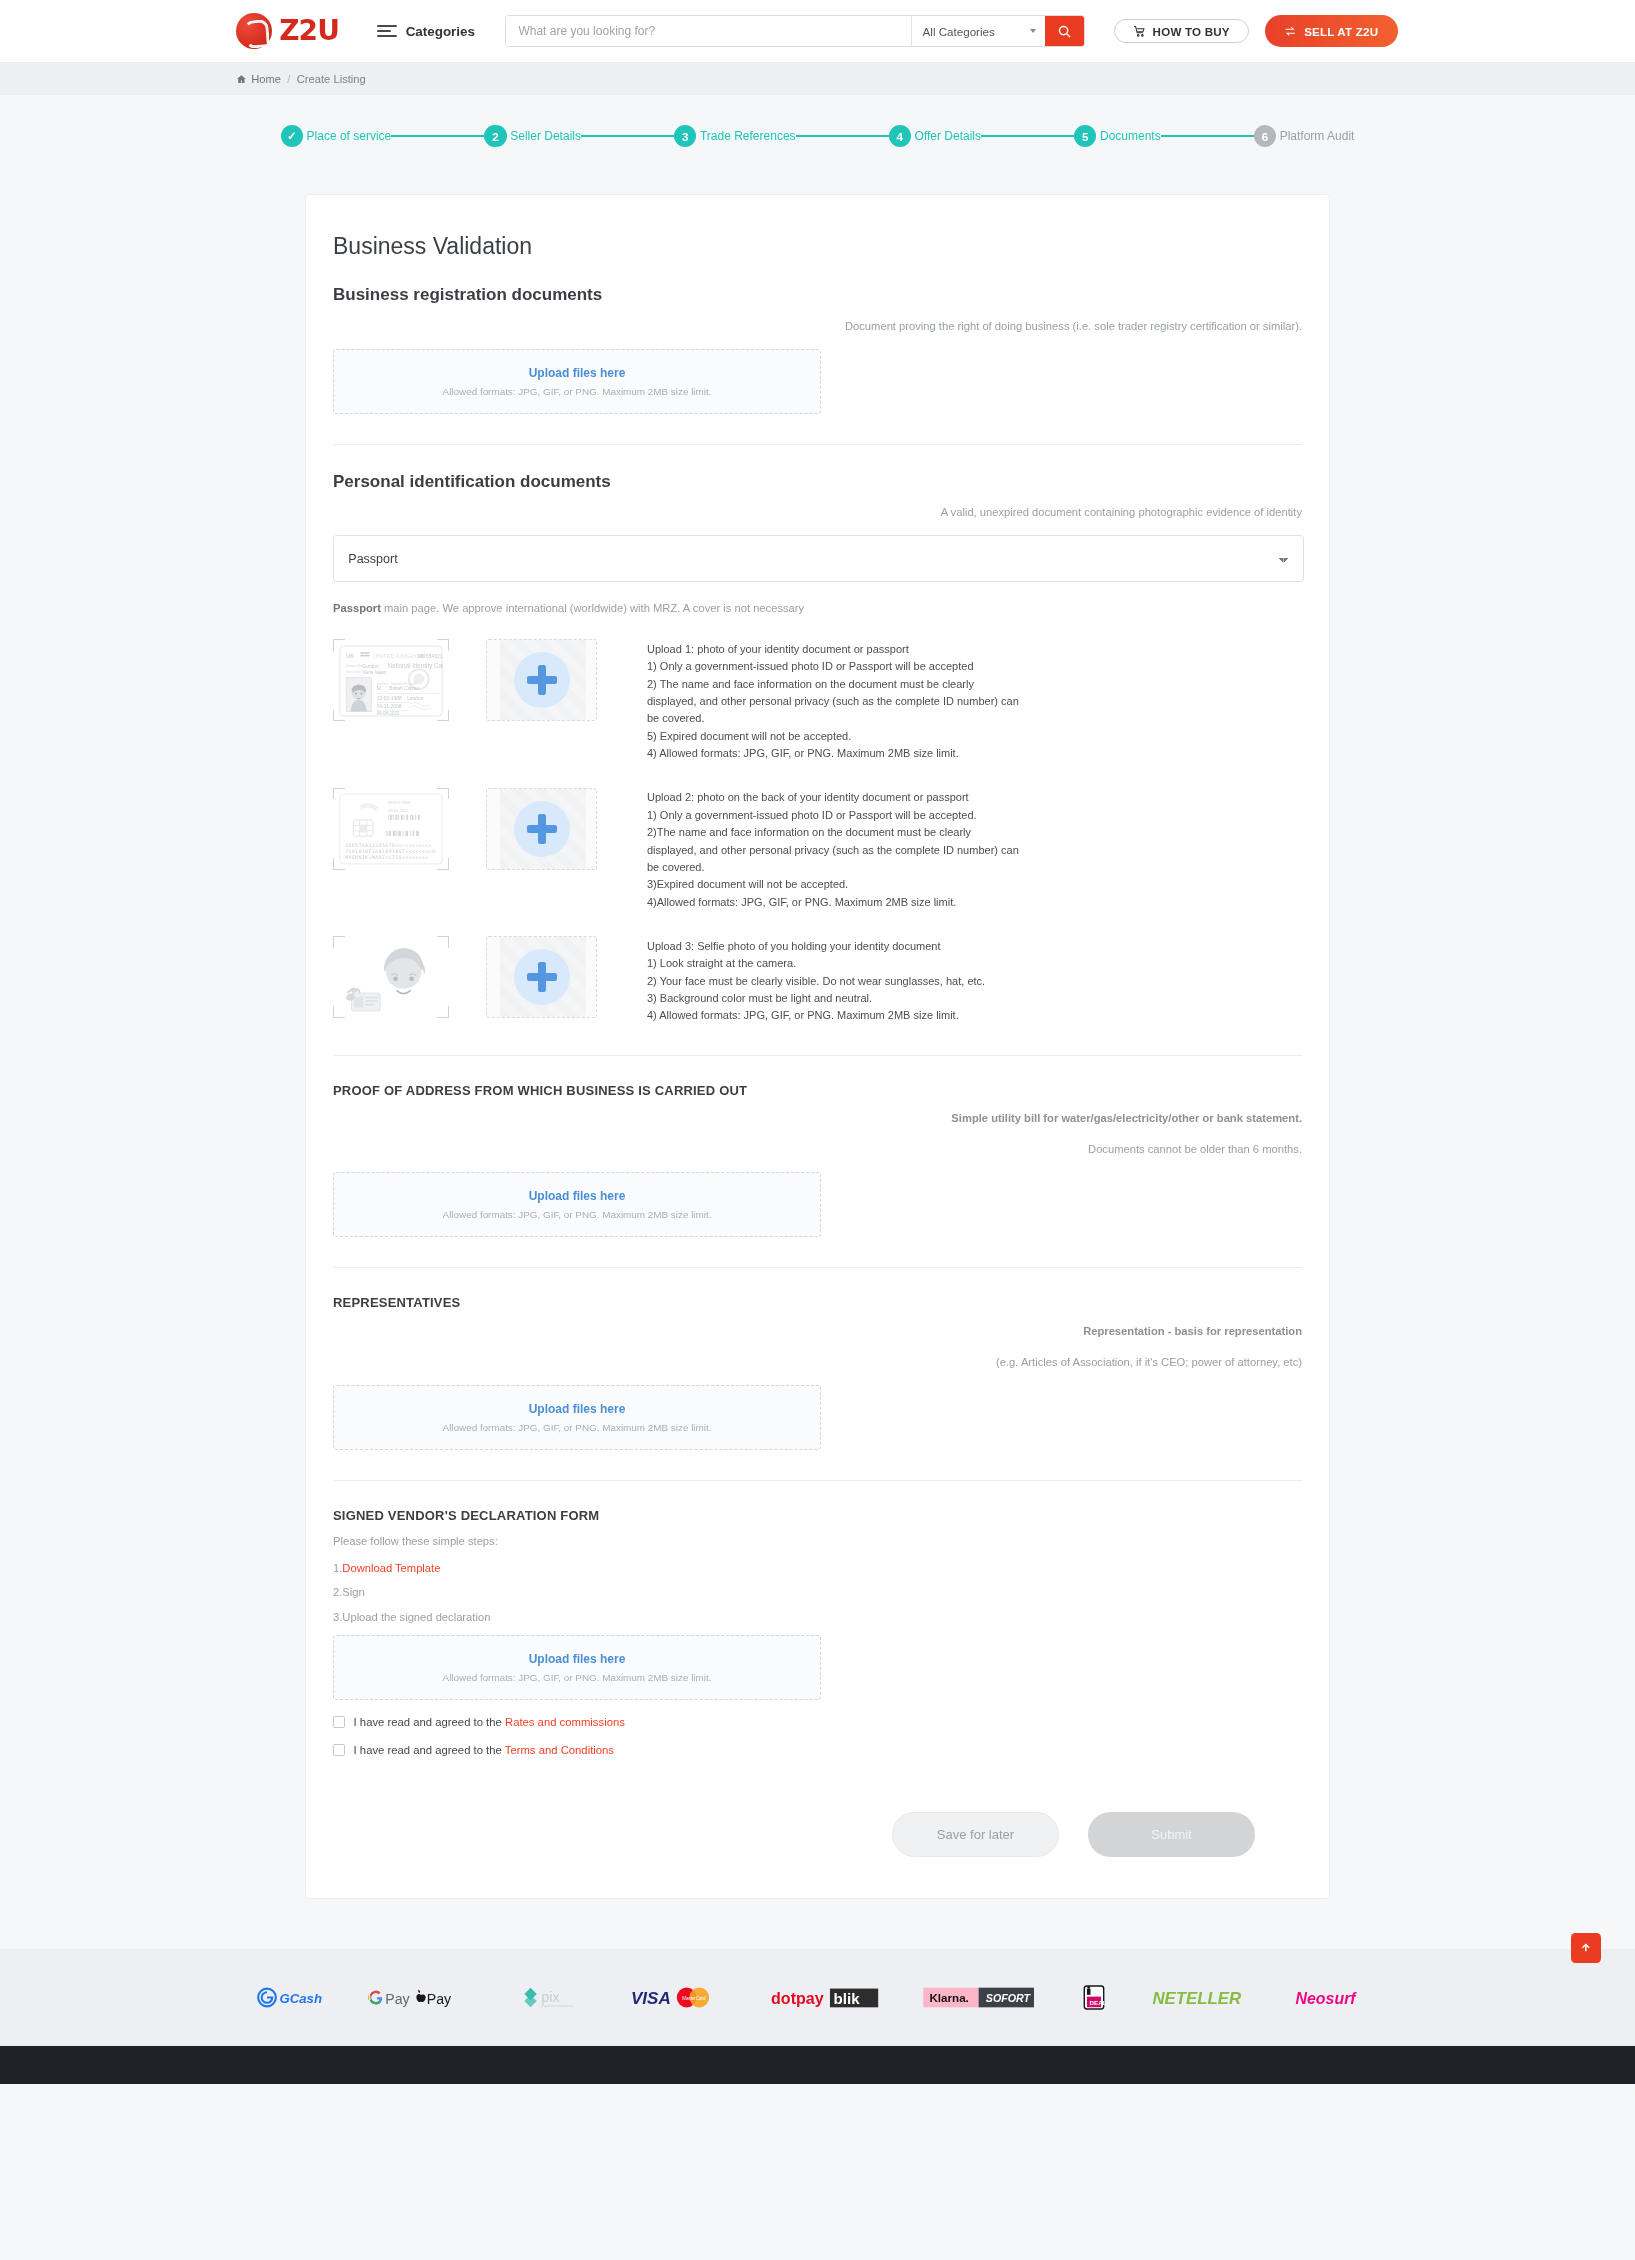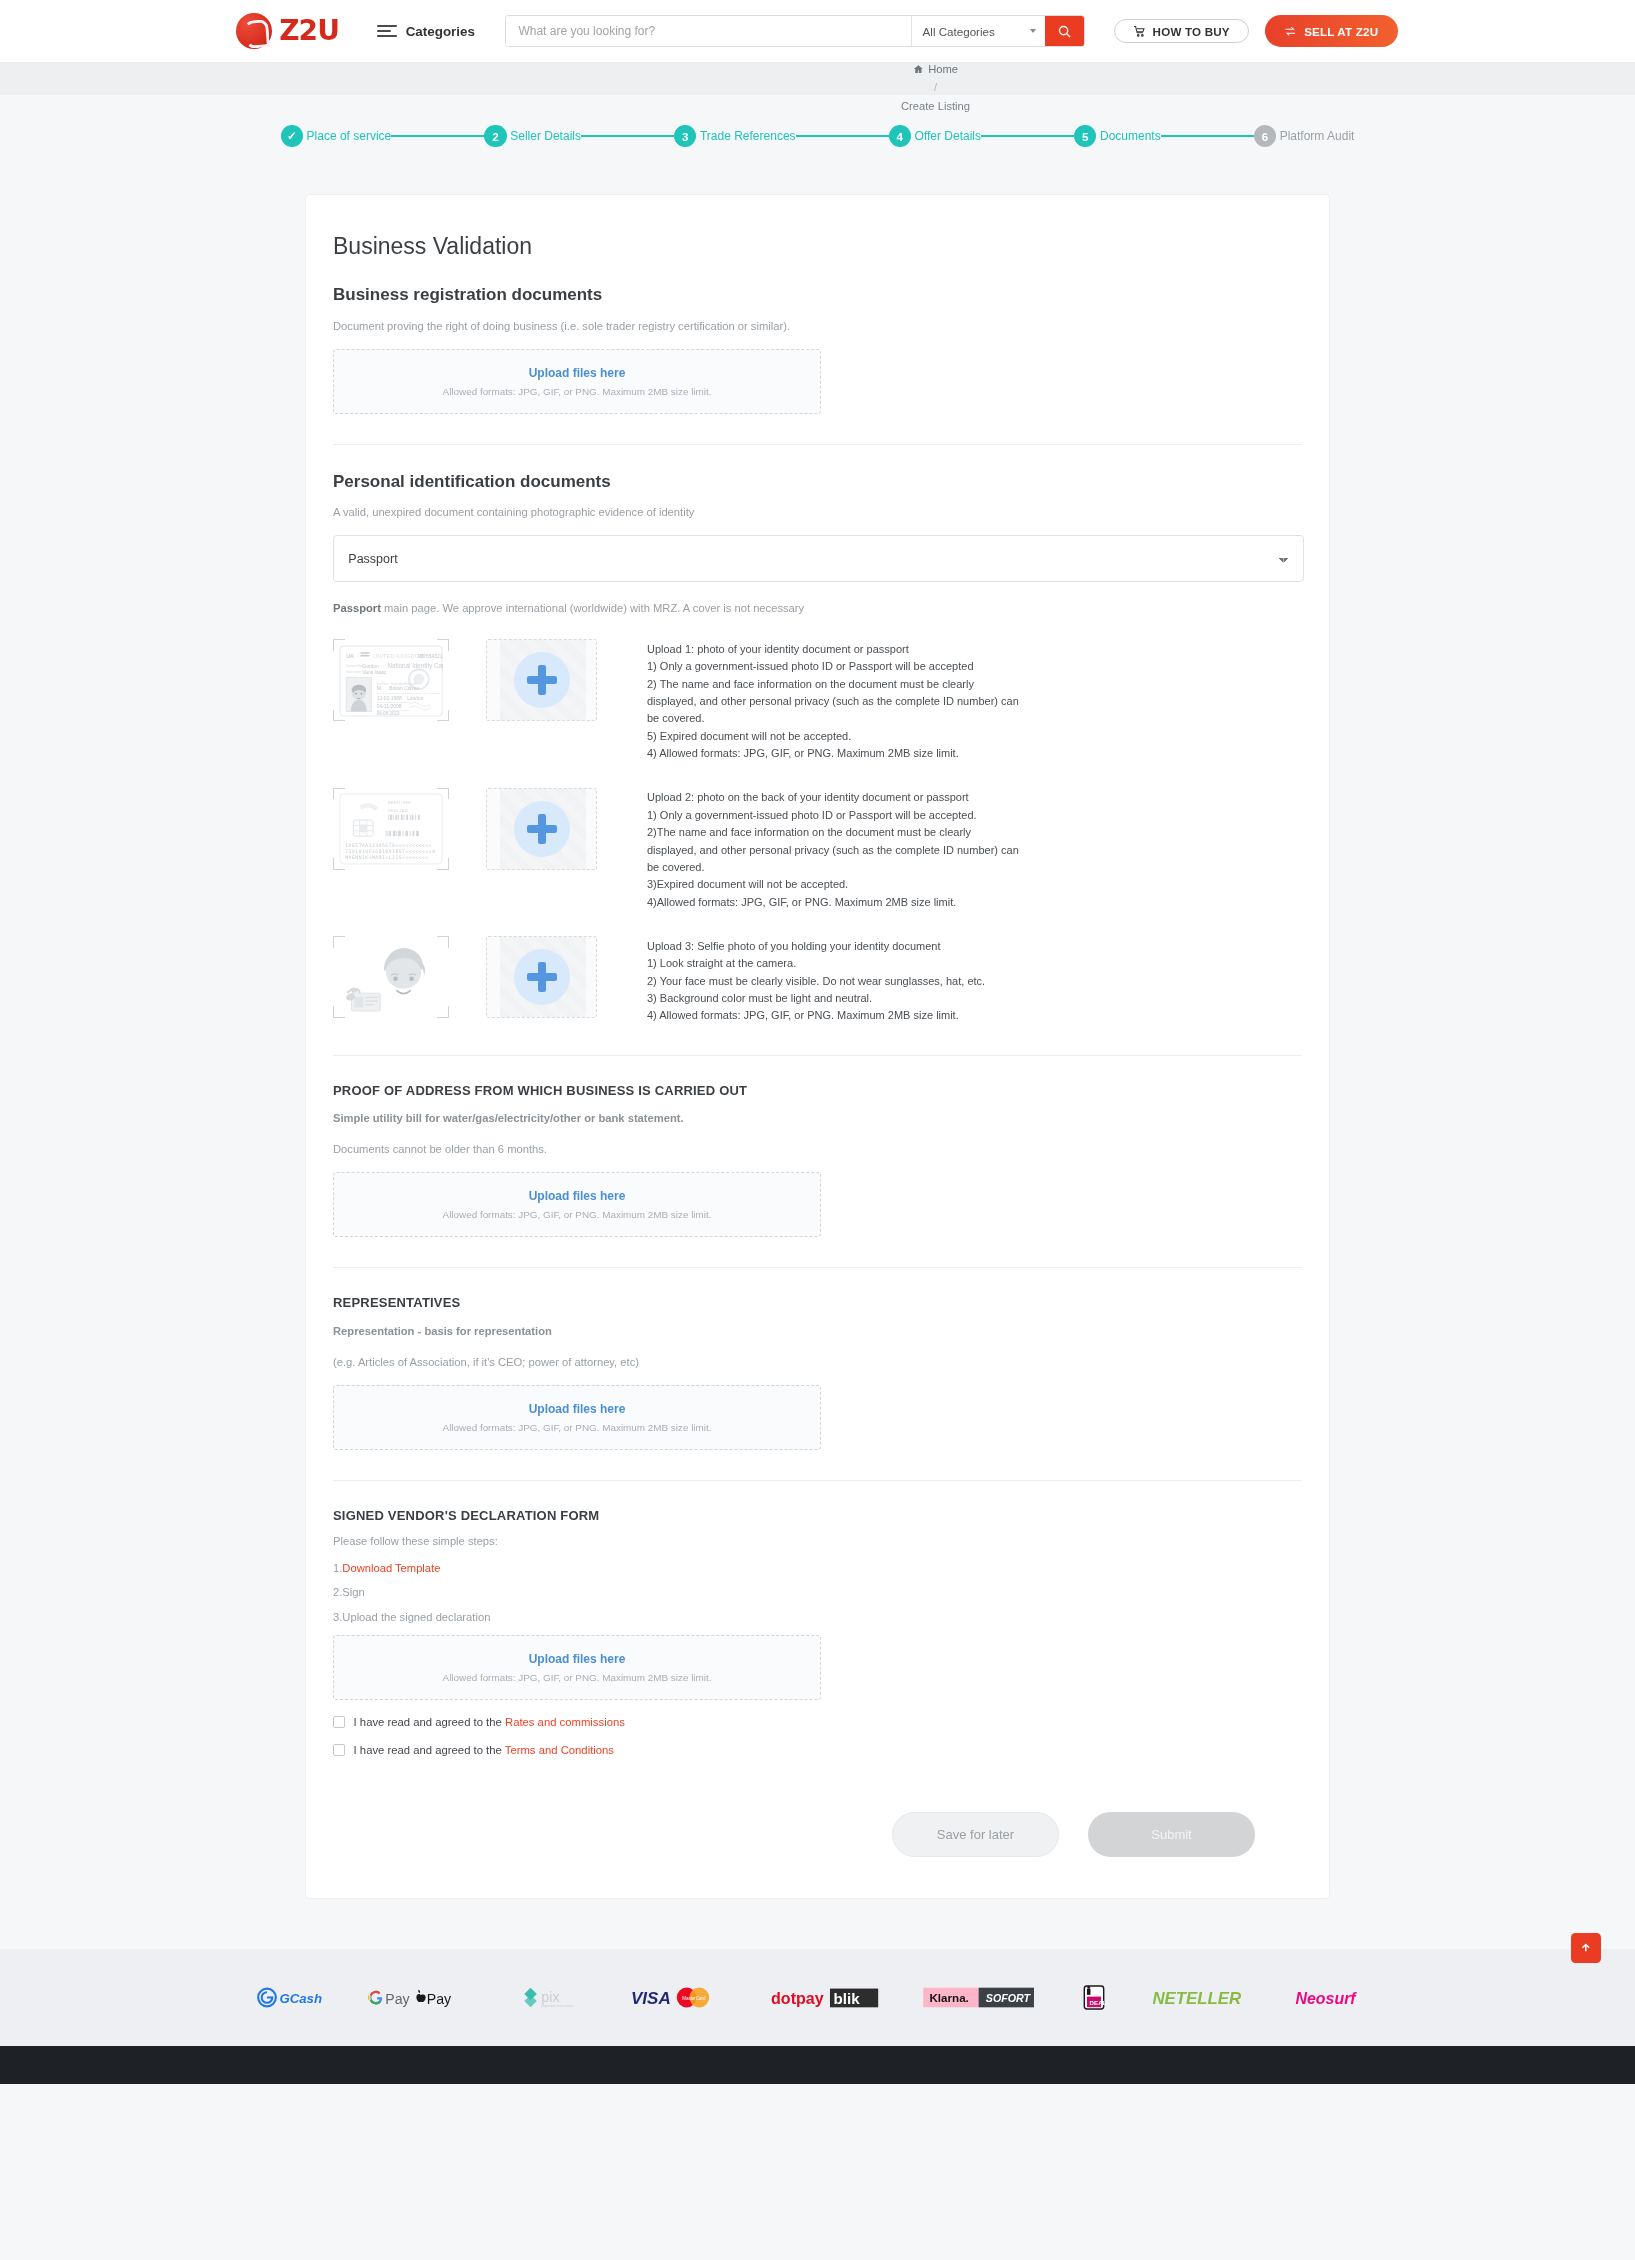--- a/index.html
+++ b/index.html
@@ -91,21 +91,21 @@
     border: 0; border-radius: 16px;
     background: linear-gradient(90deg, #e8402a, #f2612f);
     color: #fff; display: flex; align-items: center; gap: 7.2px;
     cursor: pointer; font-size: 11.6px; font-weight: 700; letter-spacing: 0.2px;
   }
 
   
   .breadcrumb {
     height: 32px; background: #eeeff1;
     display: flex; align-items: center; gap: 6.3px;
-    padding-left: 236px; font-size: 11.2px; color: #7b8288; flex-direction: column;
+    padding-left: 236px; font-size: 11.2px; color: #7b8288;
   }
   .breadcrumb .sep { color: #b4b9be; }
   .bc-home { color: #6f767d; cursor: pointer; display: flex; align-items: center; gap: 4.5px; }
 
   
   .stepper {
     padding: 30px 0 0 0;
     display: flex; align-items: center; justify-content: center;
   }
   .step { display: flex; align-items: center; }
@@ -122,21 +122,21 @@
 
   
   .card {
     width: 1025px; margin: 47px auto 0 auto;
     background: #fff; border: 0.9px solid #eceef0; border-radius: 4.5px;
     padding: 38px 27px 41px 27px;
   }
   .card-title { font-size: 23px; font-weight: 400; color: #3b3f43; margin: 0 0 25px 0; }
   .sec-head { font-size: 17px; font-weight: 700; color: #3b3f43; margin: 0 0 12.5px 0; }
   .sec-head.caps { font-size: 13px; letter-spacing: 0.2px; }
-  .sec-sub { font-size: 11.2px; color: #9aa0a6; margin: 0 0 14.3px 0; line-height: 1.5; }
+  .sec-sub { font-size: 11.2px; color: #9aa0a6; margin: 0 0 14.3px 0; line-height: 1.5; text-align: right; }
   .sec-sub.bold { font-weight: 700; color: #8b9196; }
 
   .dropzone {
     width: 488px; min-height: 65px;
     border: 0.9px dashed #d2d6da; border-radius: 3.6px;
     background: #fafbfc;
     display: flex; flex-direction: column; align-items: center; justify-content: center;
     gap: 6.3px; cursor: pointer;
   }
   .dz-link { font-size: 12px; font-weight: 700; color: #4a8fd4; }

